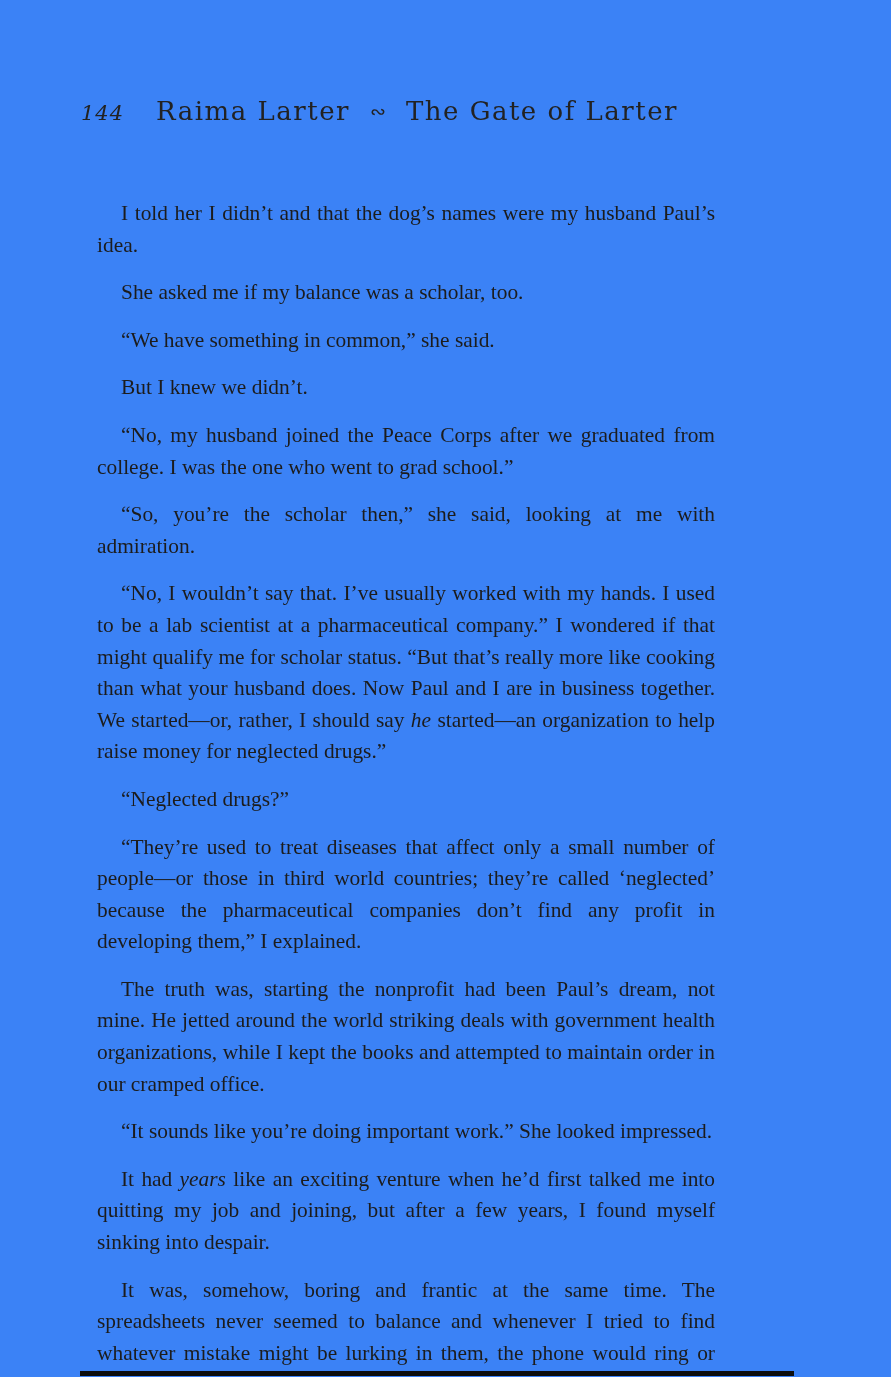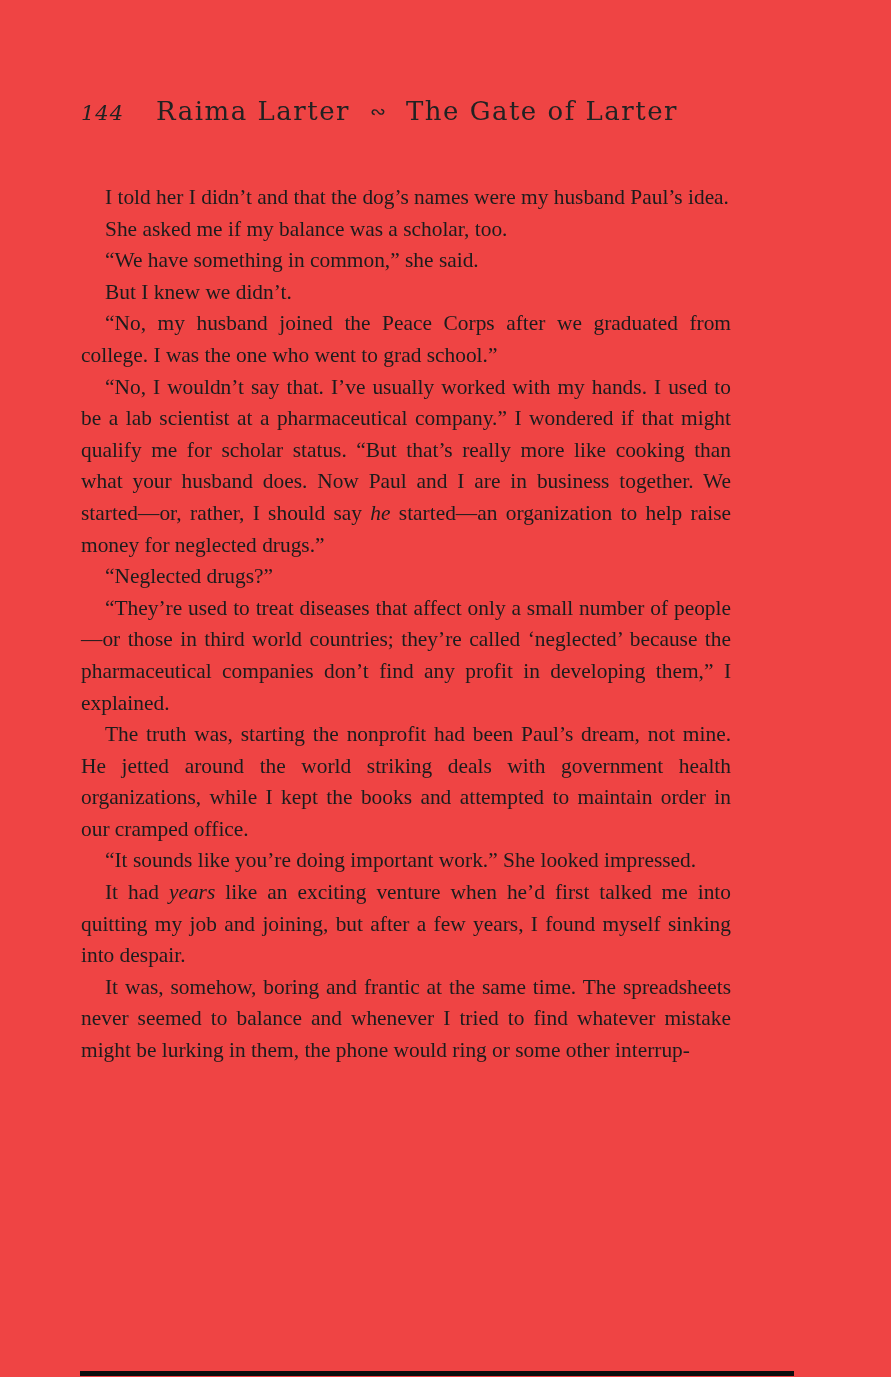--- a/index.html
+++ b/index.html
@@ -4,21 +4,21 @@
 <style>
   html, body {
     margin: 0;
     padding: 0;
     background: #ffffff;
   }
   .page {
     position: relative;
     width: 891px;
     height: 1377px;
-    background: #ef4444;
+    background: #3b82f6;
     overflow: hidden;
     font-family: "Liberation Serif", serif;
     color: #1c1c1c;
   }
   .running-header {
     position: absolute;
     left: 81px;
     top: 96px;
     width: 660px;
     display: flex;
@@ -50,21 +50,21 @@
     position: absolute;
     left: 81px;
     top: 182px;
     width: 650px;
     font-size: 21.4px;
     line-height: 31.6px;
     text-align: justify;
     color: #1c1c1c;
   }
   .para {
-    margin: 0;
+    margin: 16px;
     text-indent: 24px;
   }
   .para em {
     font-style: italic;
   }
   .bottom-rule {
     position: absolute;
     left: 80px;
     top: 1371px;
     width: 714px;
@@ -83,20 +83,21 @@
     <span class="ornament">∾</span>
     <span class="script">The Gate of Larter</span>
   </div>
 
   <div class="page-body">
       <p class="para"><span>I told her I didn’t and that the dog’s names were my husband Paul’s idea.</span></p>
       <p class="para"><span>She asked me if my balance was a scholar, too.</span></p>
       <p class="para"><span>“We have something in common,” she said.</span></p>
       <p class="para"><span>But I knew we didn’t.</span></p>
       <p class="para"><span>“No, my husband joined the Peace Corps after we graduated from college. I was the one who went to grad school.”</span></p>
+      <p class="para"><span>“So, you’re the scholar then,” she said, looking at me with admiration.</span></p>
       <p class="para"><span>“No, I wouldn’t say that. I’ve usually worked with my hands. I used to be a lab scientist at a pharmaceutical company.” I wondered if that might qualify me for scholar status. “But that’s really more like cooking than what your husband does. Now Paul and I are in business together. We started—or, rather, I should say </span><em>he</em><span> started—an organization to help raise money for neglected drugs.”</span></p>
       <p class="para"><span>“Neglected drugs?”</span></p>
       <p class="para"><span>“They’re used to treat diseases that affect only a small number of people—or those in third world countries; they’re called ‘neglected’ because the pharmaceutical companies don’t find any profit in developing them,” I explained.</span></p>
       <p class="para"><span>The truth was, starting the nonprofit had been Paul’s dream, not mine. He jetted around the world striking deals with government health organizations, while I kept the books and attempted to maintain order in our cramped office.</span></p>
       <p class="para"><span>“It sounds like you’re doing important work.” She looked impressed.</span></p>
       <p class="para"><span>It had </span><em>years</em><span> like an exciting venture when he’d first talked me into quitting my job and joining, but after a few years, I found myself sinking into despair.</span></p>
       <p class="para"><span>It was, somehow, boring and frantic at the same time. The spreadsheets never seemed to balance and whenever I tried to find whatever mistake might be lurking in them, the phone would ring or some other interrup-</span></p>
     </div>
 
   <div class="bottom-rule"></div>

